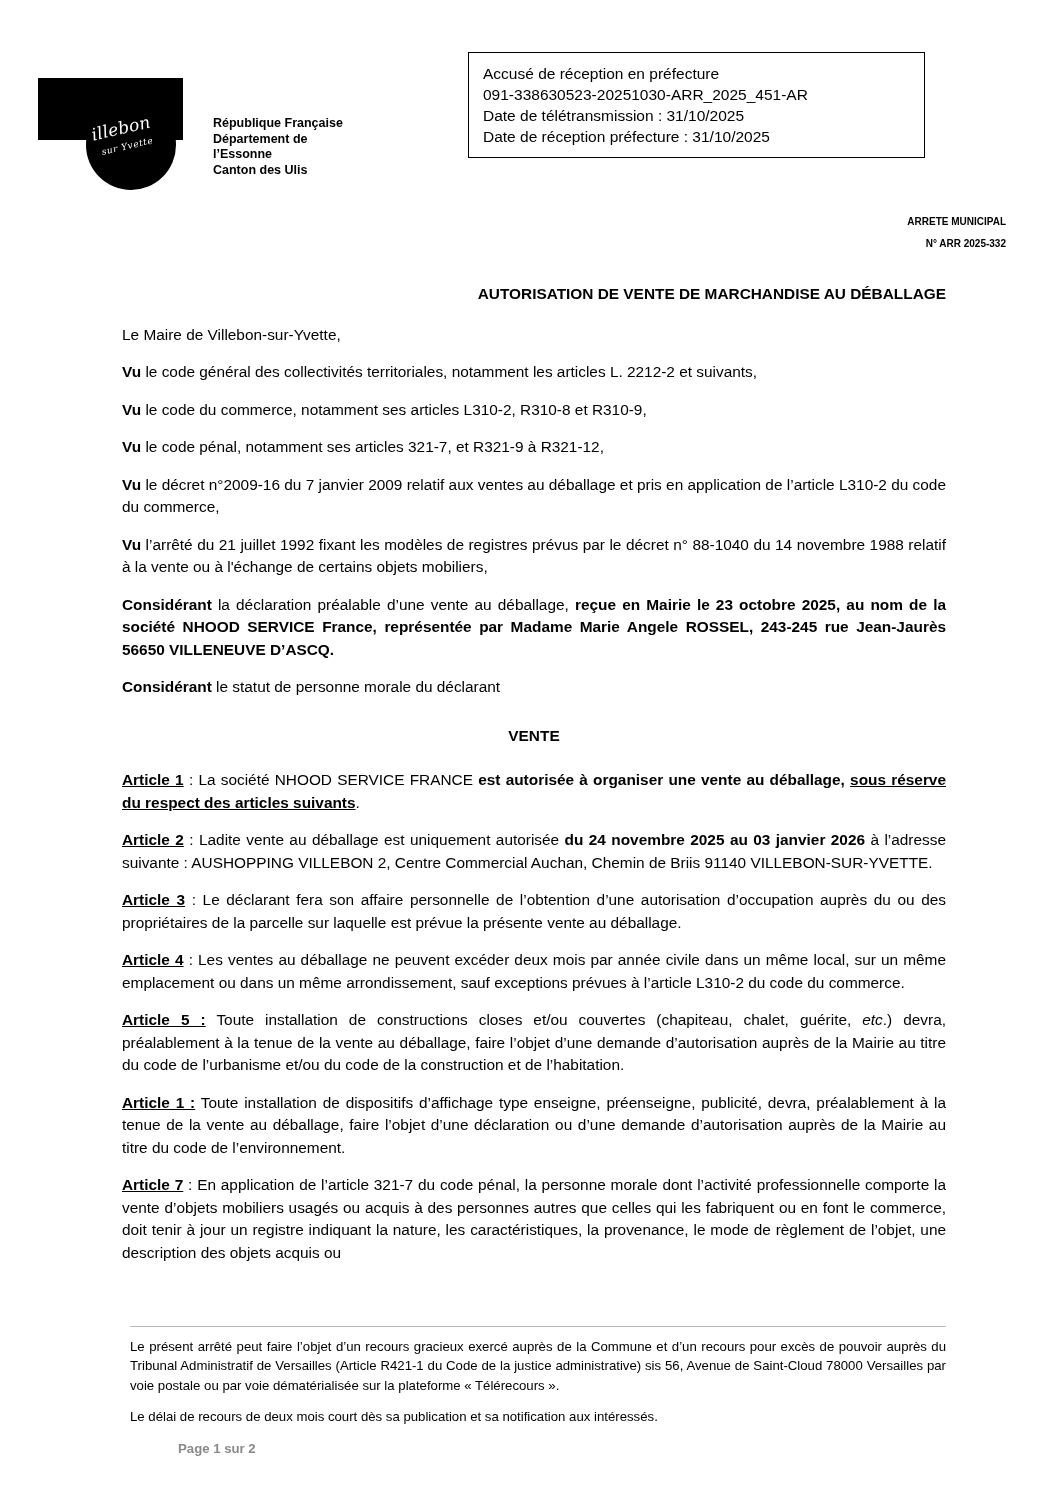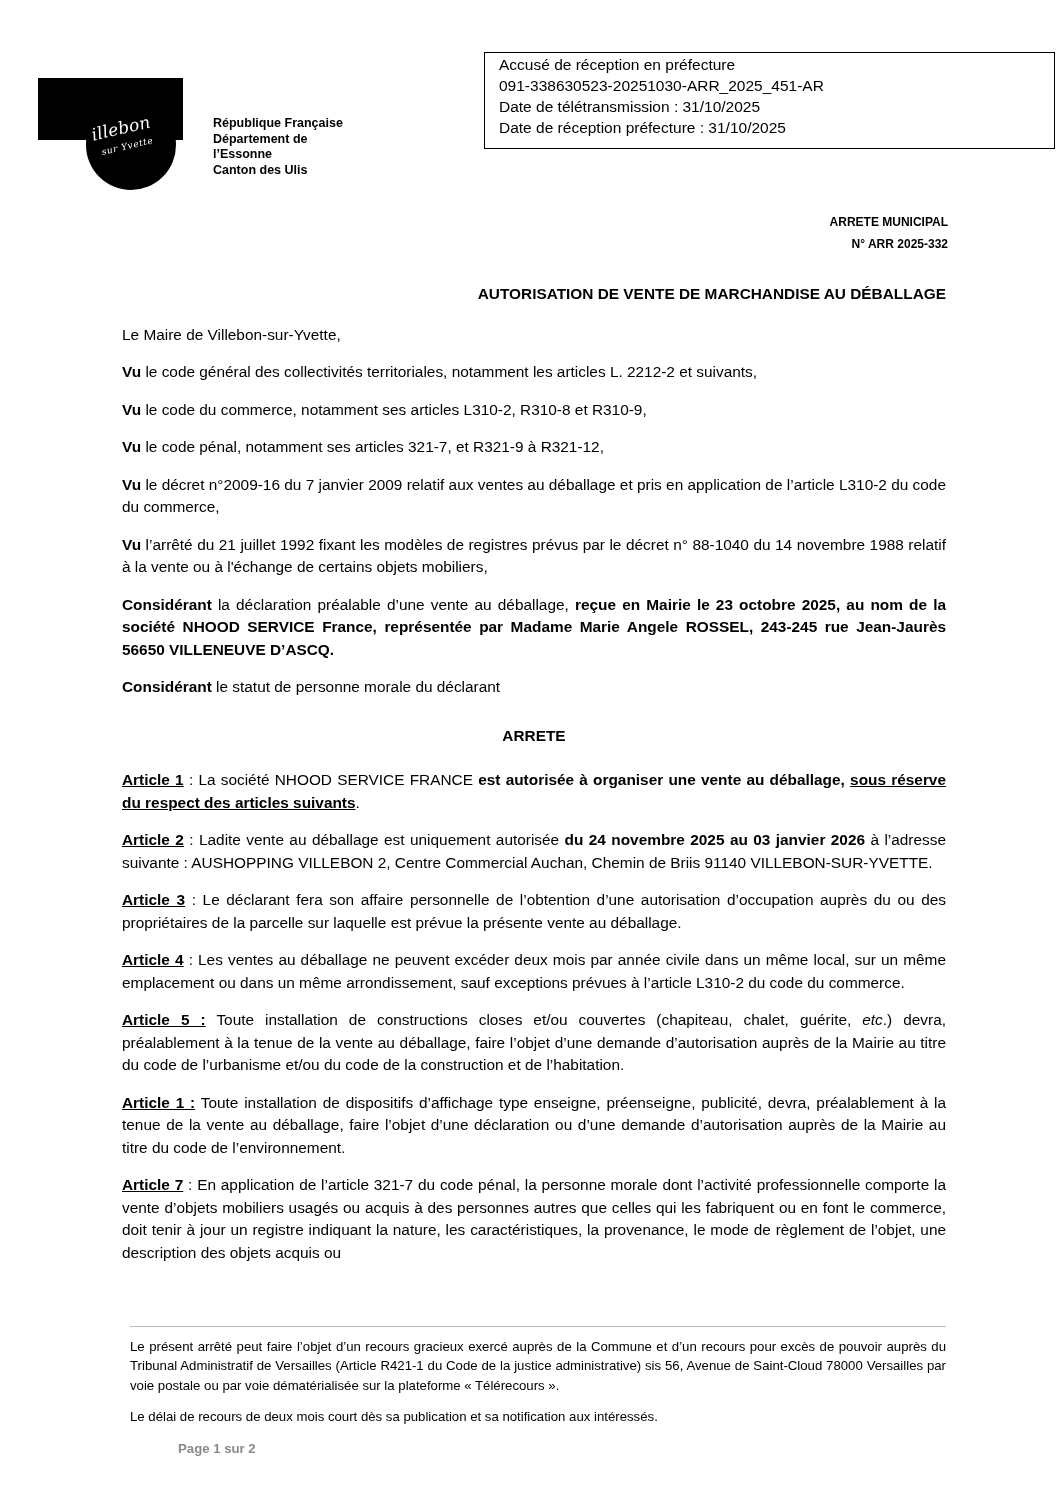--- a/index.html
+++ b/index.html
@@ -94,39 +94,39 @@
     left: 175px;
     top: 44px;
     font-size: 12.5px;
     font-weight: bold;
     line-height: 15.5px;
     font-family: "Liberation Sans", sans-serif;
   }
 
   .ar-box {
     position: absolute;
-    left: 484px;
+    left: 468px;
     top: 52px;
-    width: 571px;
+    width: 457px;
     border: 1px solid #000;
-    padding: 1px 0 10px 14px;
+    padding: 10px 0 10px 14px;
     box-sizing: border-box;
   }
   .ar-box div {
     font-size: 15.5px;
     line-height: 21px;
     font-family: "Liberation Sans", sans-serif;
   }
 
   
   .doc-title {
     text-align: right;
-    padding-right: 110px;
+    padding-right: 52px;
     margin-top: 26px;
-    font-size: 12px;
+    font-size: 10px;
     font-weight: bold;
     line-height: 22px;
   }
 
   
   .content {
     margin: 0;
     padding: 0 112px 0 122px;
   }
   p {
@@ -245,21 +245,21 @@
     </p>
 
     <p>
       <b>Considérant</b><span> la déclaration préalable d’une vente au déballage, </span><b>reçue en Mairie le 23 octobre 2025, au nom de la société NHOOD SERVICE France, représentée par Madame Marie Angele ROSSEL, 243-245 rue Jean-Jaurès 56650 VILLENEUVE D’ASCQ.</b>
     </p>
 
     <p>
       <b>Considérant</b><span> le statut de personne morale du déclarant</span>
     </p>
 
-    <p class="centered">ARRETE</p>
+    <p class="centered">VENTE</p>
 
     <p>
       <b><u>Article 1</u></b><span> : </span><span>La société NHOOD SERVICE FRANCE </span><b>est autorisée à organiser une vente au déballage, </b><b><u>sous réserve du respect des articles suivants</u></b><span>.</span>
     </p>
 
     <p>
       <b><u>Article 2</u></b><span> : </span><span>Ladite vente au déballage est uniquement autorisée </span><b>du 24 novembre 2025 au 03 janvier 2026</b><span> à l’adresse suivante : AUSHOPPING VILLEBON 2, Centre Commercial Auchan, Chemin de Briis 91140 VILLEBON-SUR-YVETTE.</span>
     </p>
 
     <p>

